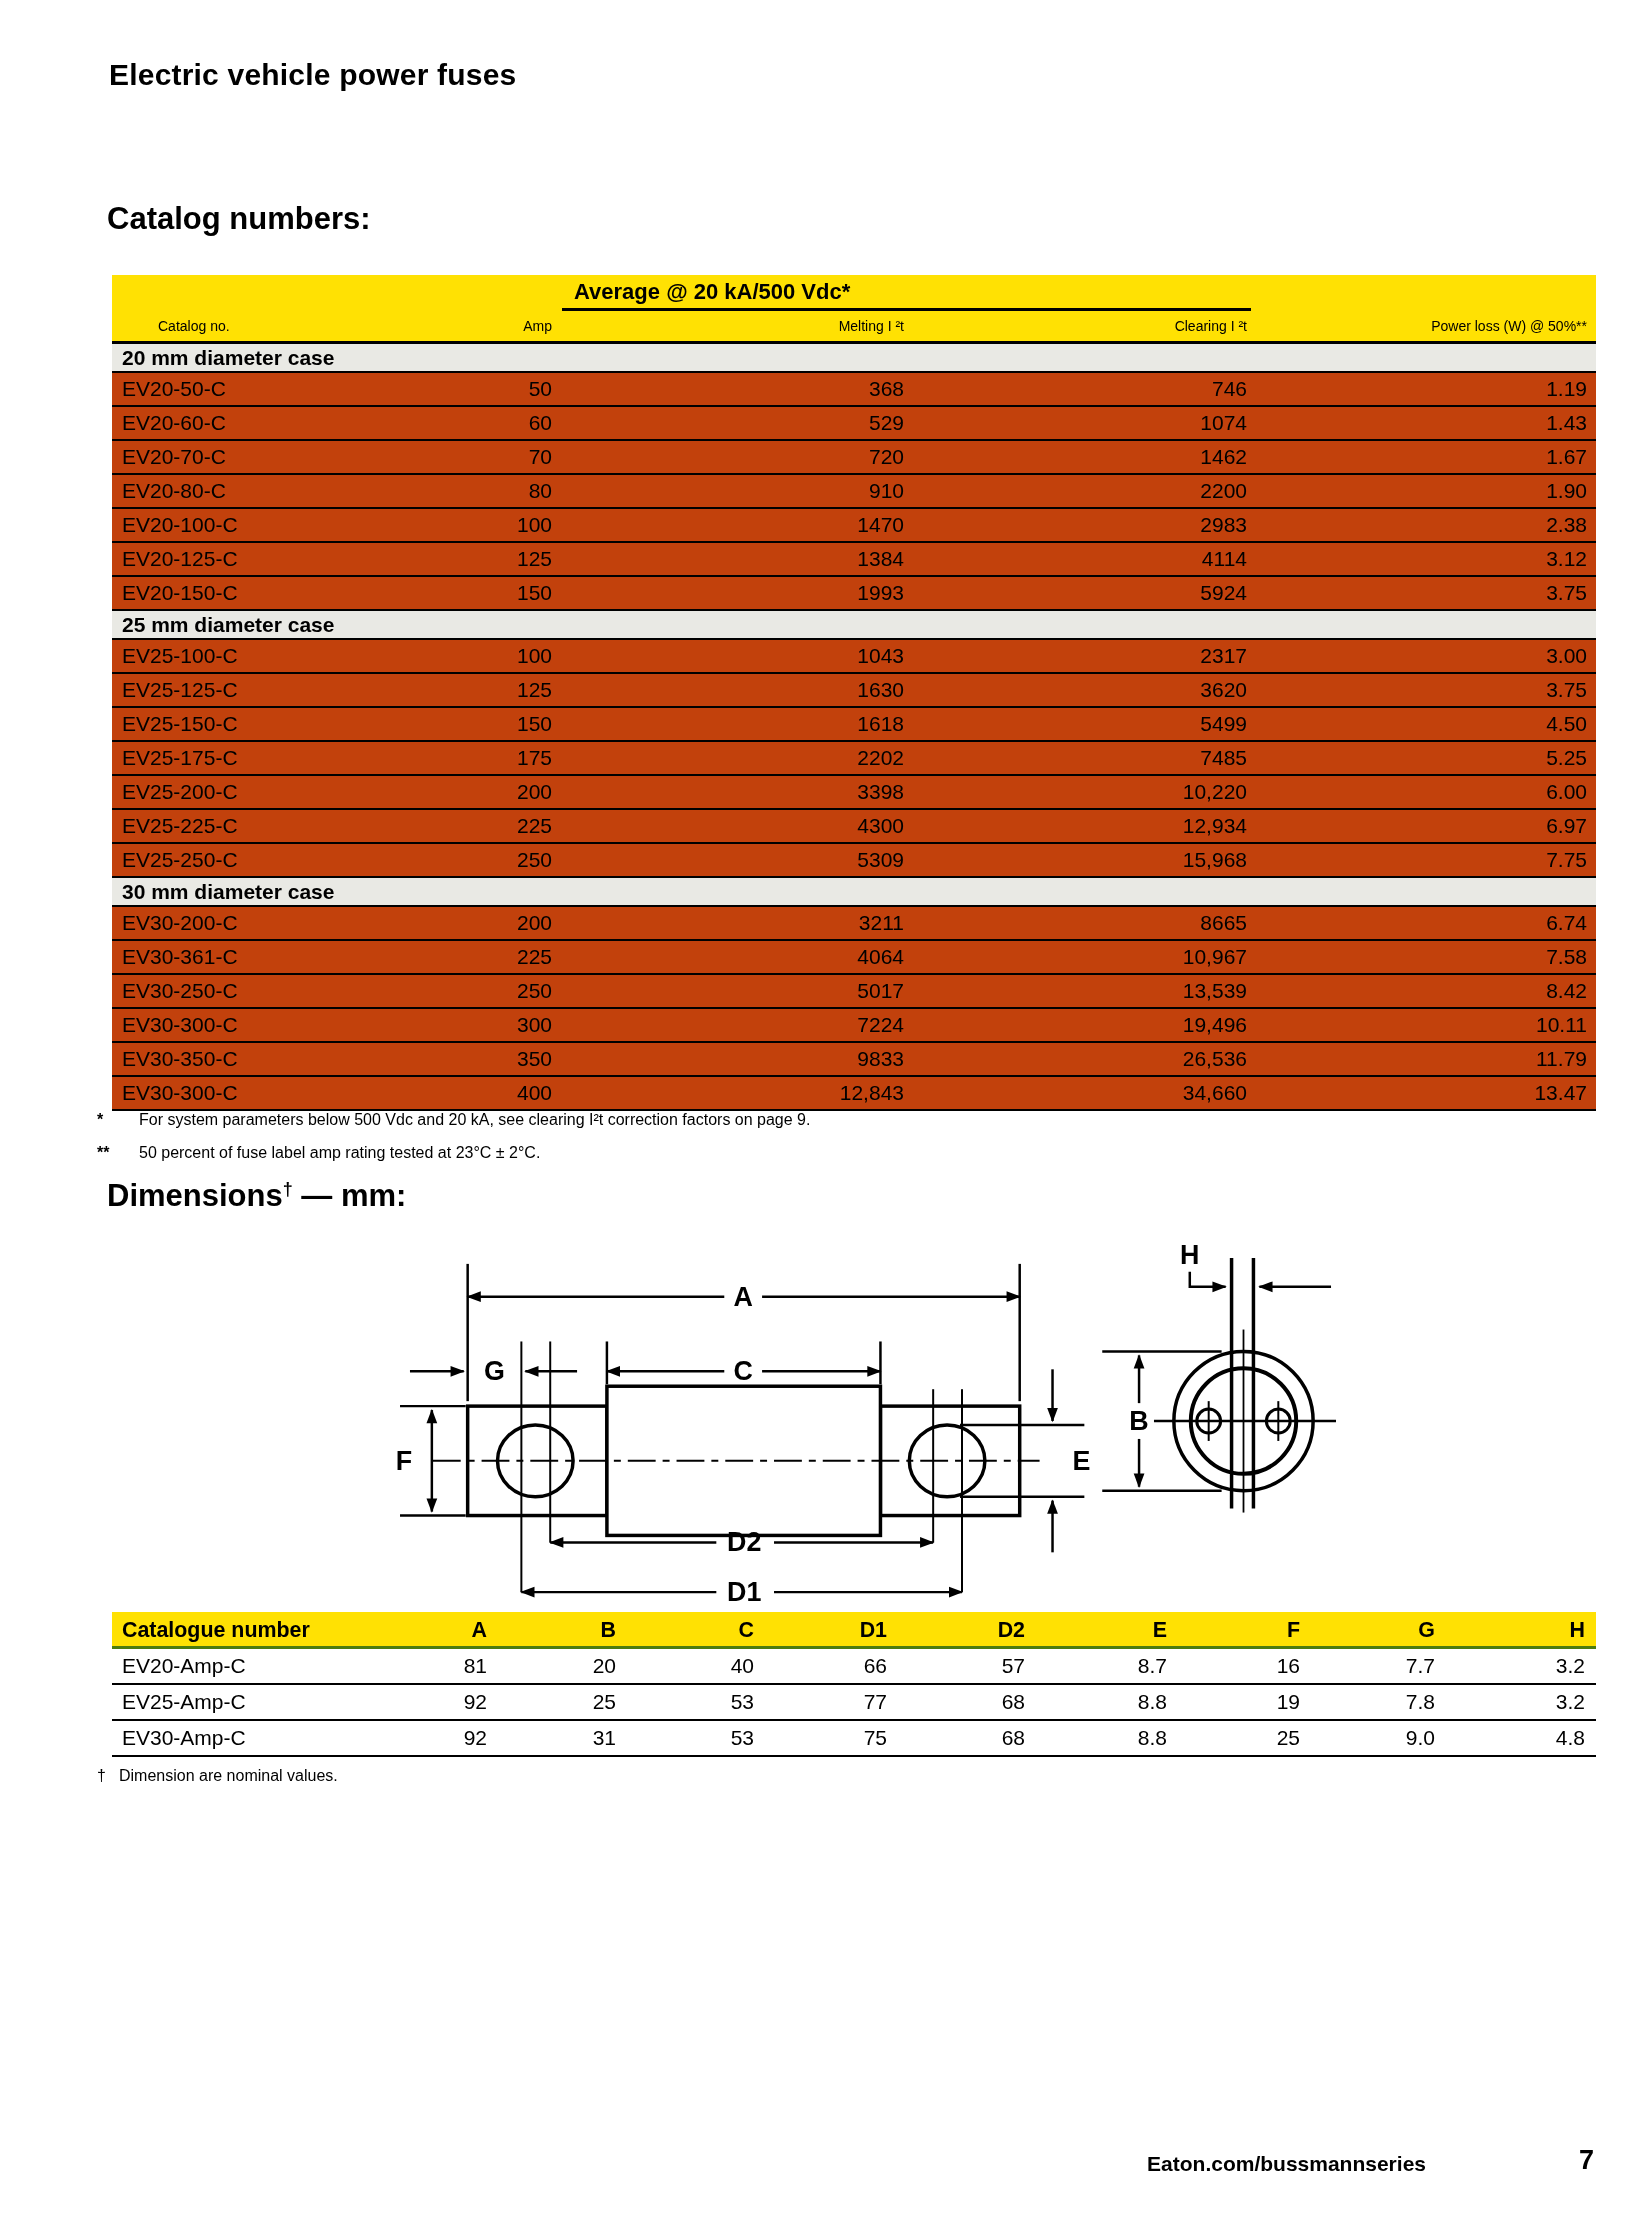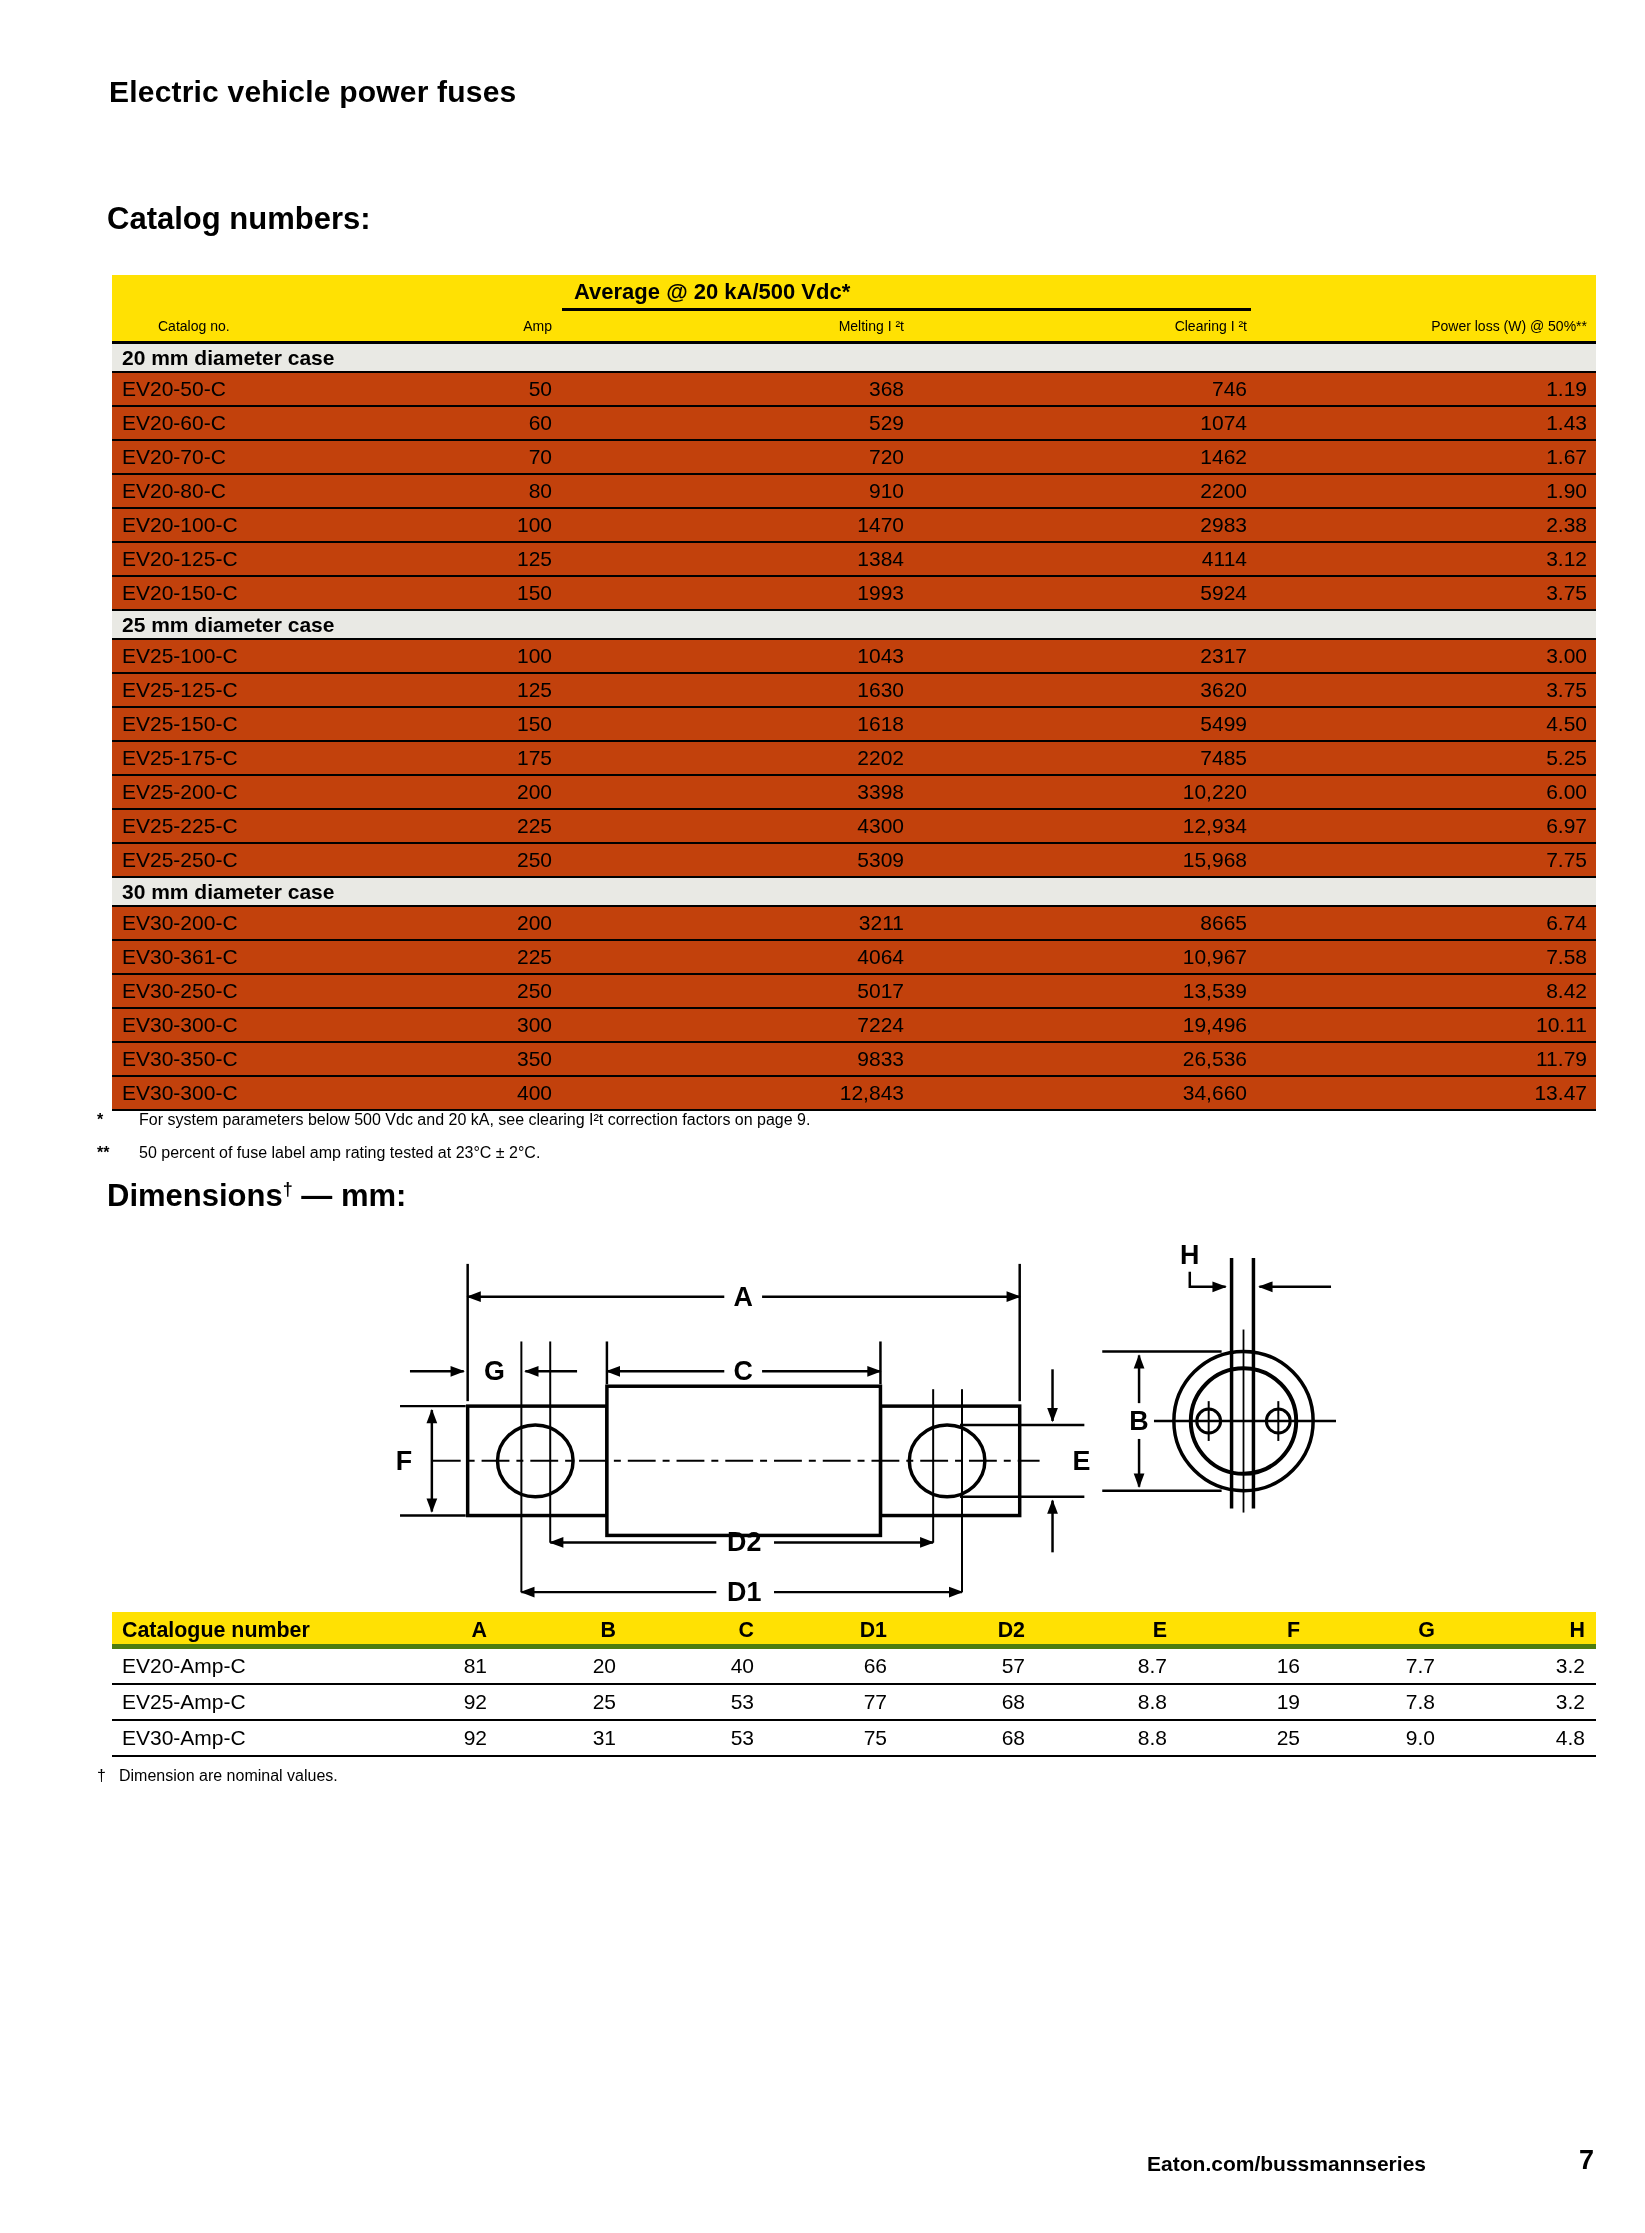--- a/index.html
+++ b/index.html
@@ -3,21 +3,21 @@
 <meta charset="utf-8">
 <style>
   html,body { margin:0; padding:0; background:#c9c9c9; }
   .page {
     position:relative; width:1646px; height:2234px; margin:0 auto;
     background:#ffffff; color:#000;
     font-family:"Liberation Sans", sans-serif;
     overflow:hidden;
   }
   .page-title {
-    position:absolute; left:109px; top:75px;
+    position:absolute; left:109px; top:58px;
     font-size:30px; font-weight:bold; letter-spacing:0.2px;
   }
   .sec-heading {
     position:absolute; left:107px;
     font-size:31px; font-weight:bold;
   }
   .sec-heading sup { font-size:18px; }
   #catalog-heading { top:201px; }
   #dims-heading { top:1178px; }
 
@@ -55,21 +55,21 @@
   .diagram { position:absolute; left:388px; top:1242px; width:965px; height:373px; }
   .diagram text { font-family:"Liberation Sans",sans-serif; font-weight:bold; font-size:27px; }
 
   
   .dim-table { position:absolute; left:112px; top:1612px; width:1484px; }
   .dim-row, .dim-header-row {
     display:grid;
     grid-template-columns:269px 114px 129px 138px 133px 138px 142px 133px 135px 150px;
     box-sizing:border-box;
   }
-  .dim-header-row { height:37px; background:#FFE103; border-bottom:5px solid #4d7c0f; }
+  .dim-header-row { height:37px; background:#FFE103; border-bottom:3px solid #4d7c0f; }
   .dim-header-row .dim-cell { font-weight:bold; line-height:36px; font-size:21.4px; }
   .dim-row { height:36px; border-bottom:2px solid #000; }
   .dim-cell { font-size:21px; line-height:34px; white-space:nowrap; overflow:hidden; }
   .dim-cell.d0 { text-align:left; padding-left:10px; }
   .dim-cell:not(.d0) { text-align:right; padding-right:8px; }
 
   
   .footer-url { position:absolute; top:2152px; right:220px; font-size:21px; font-weight:bold; }
   .footer-page { position:absolute; top:2145px; right:52px; font-size:27px; font-weight:bold; }
 </style>

